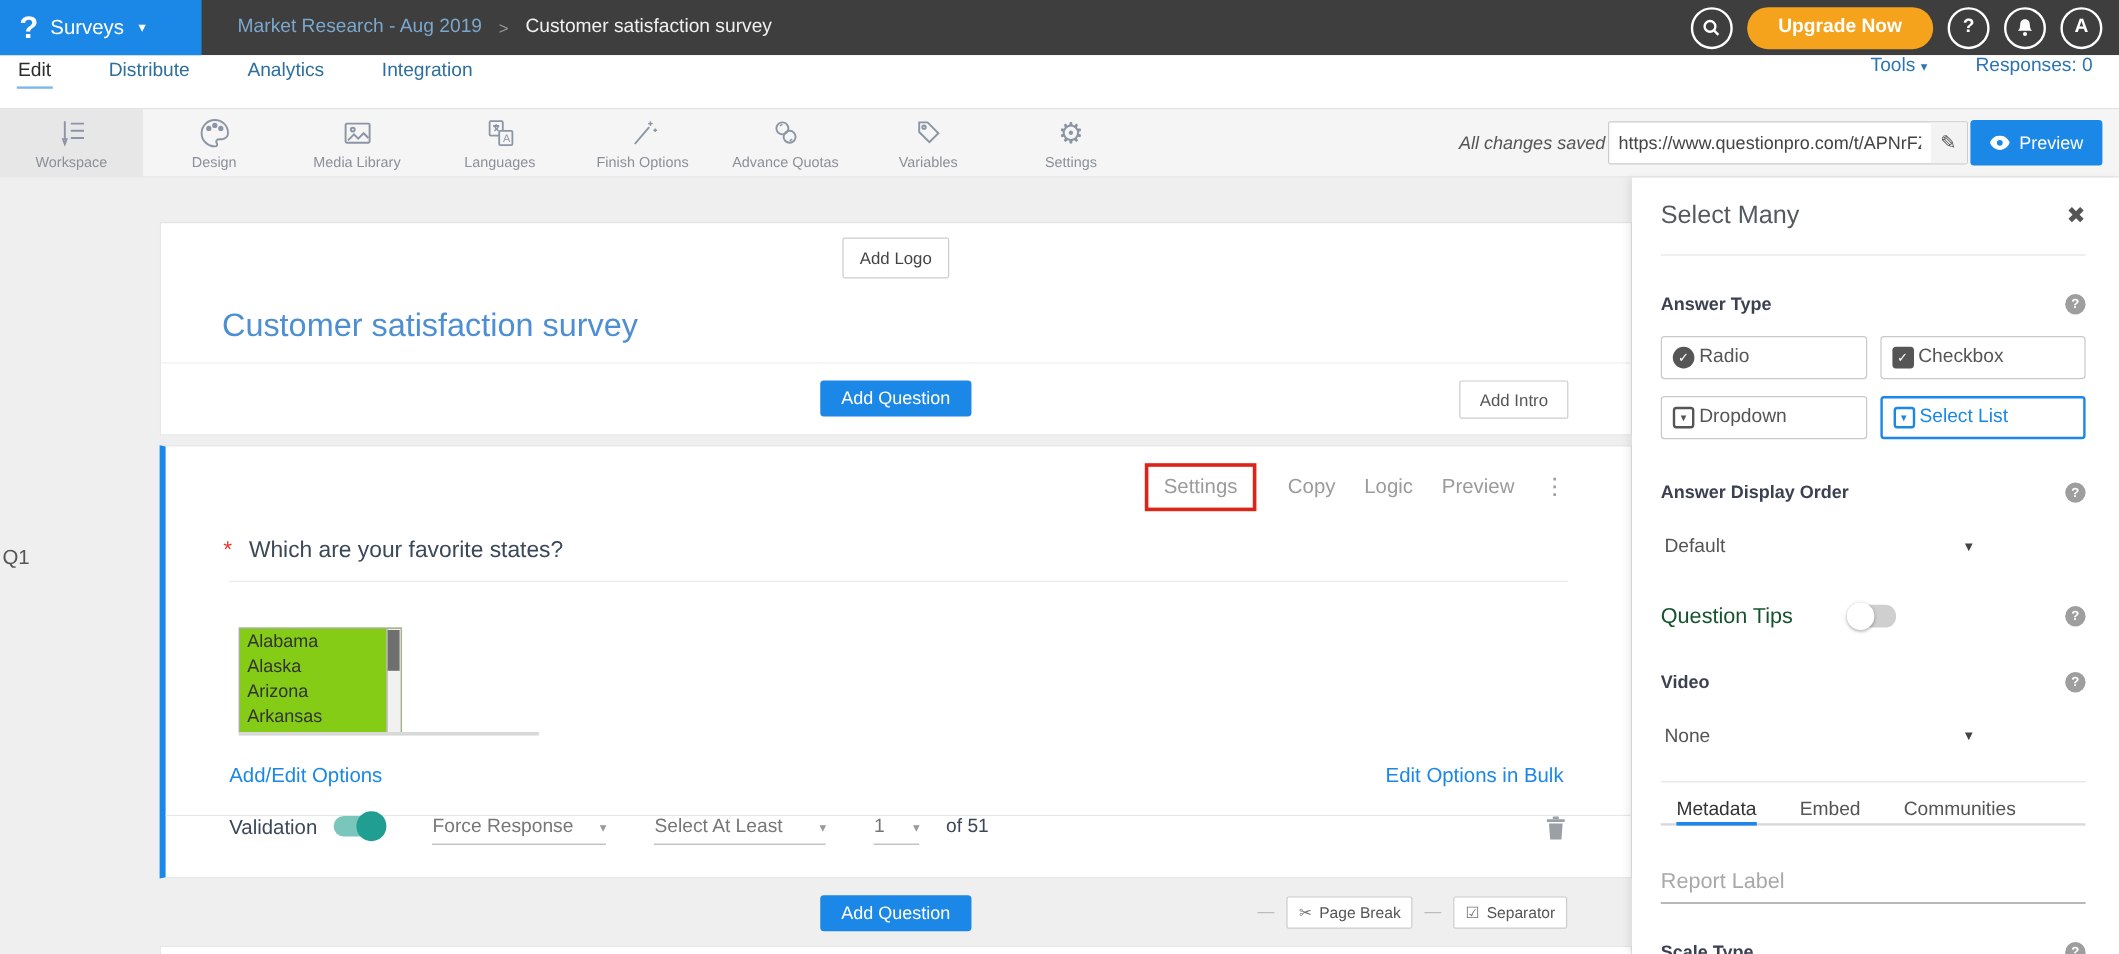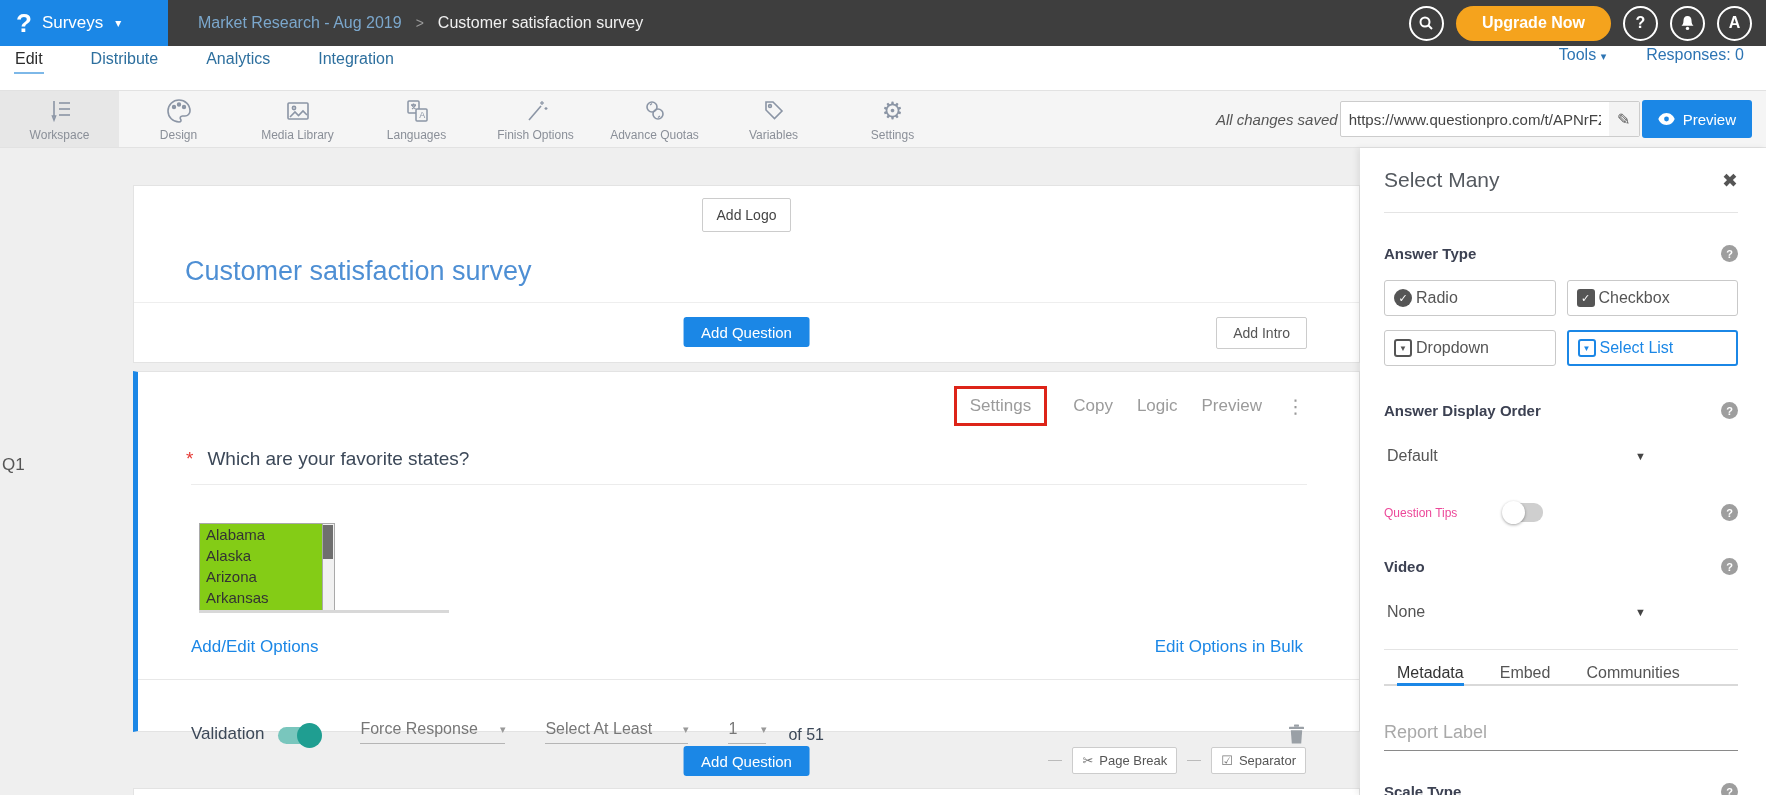--- a/index.html
+++ b/index.html
@@ -75,21 +75,21 @@
   .q-divider { margin:14px 52px 0 53px; border-top:1px solid #ececec; }
   .listwrap { position:relative; margin:38px 0 0 61px; width:250px; }
   .listbox { width:136px; height:88px; border:1px solid #a9a9a9; background:#84cc16; position:relative; overflow:hidden; }
   .listbox .opt { font-size:15px; color:#333; line-height:21px; padding-left:6px; cursor:pointer; }
   .lb-scroll { position:absolute; top:0; right:0; width:12px; height:100%; background:#f1f1f1; border-left:1px solid #a9a9a9; }
   .lb-thumb { position:absolute; top:1px; right:1px; width:10px; height:34px; background:#6f6f6f; }
   .list-underline { position:absolute; left:0; bottom:-2px; width:250px; border-bottom:3px solid #d8d8d8; }
   .q-links { display:flex; justify-content:space-between; margin:26px 56px 0 53px; }
   .blue-link { color:#1b87e6; font-size:17px; cursor:pointer; }
   .q-valdivider { margin-top:22px; border-top:1px solid #e8e8e8; }
-  .q-validation { display:flex; align-items:flex-end; padding:0 54px 0 53px; height:64px; gap:0; }
+  .q-validation { display:flex; align-items:flex-start; padding:0 54px 0 53px; height:64px; gap:0; }
   .val-label { font-size:17px; color:#3c4858; margin-right:14px; }
   .toggle { width:42px; height:17px; border-radius:9px; background:#79c6bd; position:relative; cursor:pointer; display:inline-block; }
   .toggle .knob { position:absolute; right:-2px; top:-4px; width:25px; height:25px; border-radius:50%; background:#1f9e91; }
   .toggle.off { background:#cfcfcf; width:40px; height:19px; }
   .toggle.off .knob { left:-1px; right:auto; top:-2px; width:23px; height:23px; background:#fff; box-shadow:0 1px 3px rgba(0,0,0,.35); }
   .val-select { display:inline-flex; align-items:center; justify-content:space-between; border-bottom:1px solid #b5b5b5;
     padding-bottom:5px; color:#777; font-size:16px; cursor:pointer; margin-left:40px; }
   .val-select .car { color:#999; font-size:11px; margin-left:16px; }
   .w-force { width:145px; } .w-least { width:143px; } .w-min { width:38px; }
   .of-total { font-size:16px; color:#3c4858; margin-left:22px; }
@@ -106,21 +106,21 @@
 
   
   .sidebar { position:absolute; top:0; right:0; width:406px; height:647px; background:#fff;
     box-shadow:-3px 0 6px rgba(0,0,0,.07); padding:0 28px 0 24px; }
   .sb-titlerow { display:flex; align-items:center; justify-content:space-between; margin-top:20px; }
   .sb-title { font-size:21px; color:#54595f; }
   .sb-close { font-size:19px; color:#555; cursor:pointer; }
   .sb-divider { border-top:1px solid #e4e4e4; margin-top:20px; }
   .sb-row { display:flex; align-items:center; justify-content:space-between; }
   .sb-label { font-size:15px; font-weight:bold; color:#3c4152; }
-  .sb-label.muted { font-weight:normal; color:#ec4899; font-size:12px; }
+  .sb-label.muted { font-weight:normal; color:#14532d; font-size:18px; }
   .help-dot { width:17px; height:17px; border-radius:50%; background:#9e9e9e; color:#fff; font-size:11px; font-weight:bold;
     display:flex; align-items:center; justify-content:center; cursor:pointer; }
   .mt-answertype { margin-top:32px; }
   .type-grid { display:grid; grid-template-columns:1fr 1fr; gap:14px 11px; margin-top:18px; }
   .type-btn { height:36px; border:1px solid #c9c9c9; border-radius:3px; background:#fff; display:flex; align-items:center;
     padding-left:9px; gap:4px; font-size:16px; color:#555; cursor:pointer; font-family:"Liberation Sans",sans-serif; }
   .type-btn.selected { border:2px solid #1b87e6; color:#1b87e6; }
   .ti { width:18px; height:18px; border-radius:50%; background:#555; color:#fff; font-size:11px; display:inline-flex; align-items:center; justify-content:center; flex:none; }
   .ti.sq { border-radius:3px; }
   .ti.outline { background:#fff; border:2px solid #555; color:#555; font-size:8px; }

